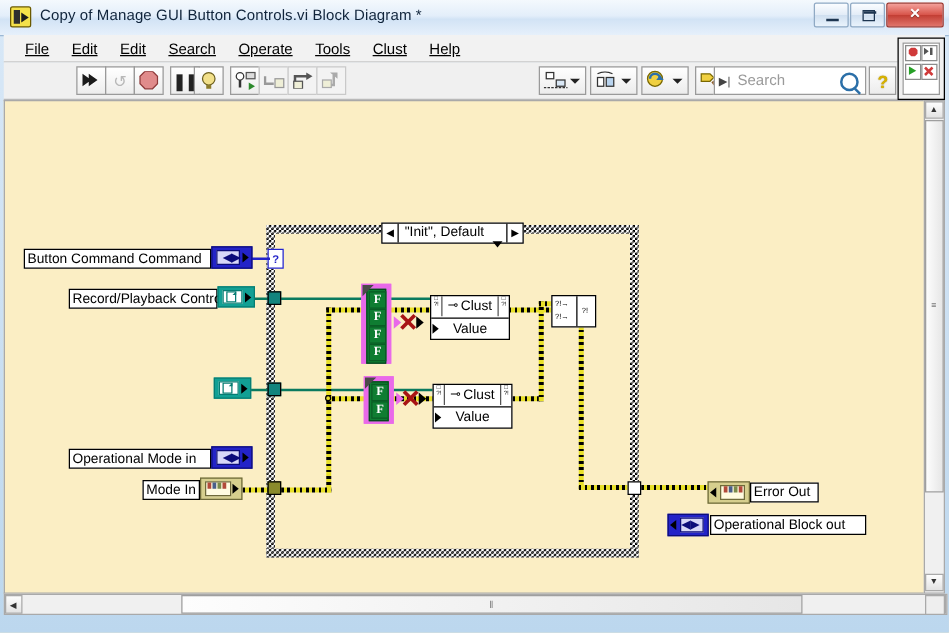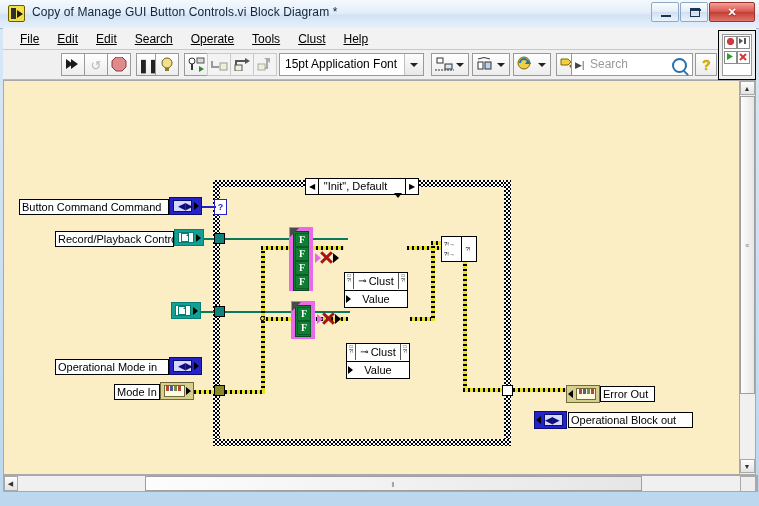--- a/index.html
+++ b/index.html
@@ -244,21 +244,20 @@
     width:14px;height:14px;background:#0f7d32;border:1px solid #0a5c25;
     color:#fff;font-size:10px;font-weight:bold;text-align:center;line-height:12px;box-sizing:border-box;
     font-family:"Liberation Serif", serif;
   }
   .arrcorner{position:absolute;left:-1px;top:-1px;width:0;height:0;border-left:9px solid #4a4a4a;border-bottom:9px solid transparent;}
 
   
   .bundle{
     position:absolute;background:#fff;border:1px solid #000;box-sizing:border-box;
     font-size:11px;
-    margin-top:36px;
   }
   .bundle .row{height:17px;line-height:16px;text-align:center;position:relative;}
   .bundle .row.top{border-bottom:1px solid #000;}
   .bundle .pin{
     position:absolute;width:9px;height:16px;box-sizing:border-box;
     font-size:5px;color:#000;line-height:5px;text-align:center;overflow:hidden;
   }
   .bundle .pin.l{left:0;top:0;border-right:1px solid #555;}
   .bundle .pin.r{right:0;top:0;border-left:1px solid #555;}
   .bundle .bnicon{display:inline-block;position:relative;top:-1px;margin-right:2px;font-size:10px;}
@@ -368,24 +367,20 @@
       </div>
       <div class="tbtn flat sep">
         <svg width="18" height="14" style="position:absolute;left:3px;top:3px;">
             <path d="M2 11 L10 11 L10 3" stroke="#aaa" fill="none" stroke-width="2"></path>
             <polygon points="7,1 13,1 13,6" fill="#aaa"></polygon>
             <rect x="1" y="7" width="7" height="6" fill="#efefd7" stroke="#aaa" stroke-width="1"></rect>
           </svg>
       </div>
     </div>
 
-    <div class="fontsel">
-      <span>15pt Application Font</span>
-      <span class="arrow"></span>
-    </div>
 
     <div class="dropbtn" style="left:428px;width:38px;">
       <svg width="20" height="16" style="position:absolute;left:3px;top:3px;">
           <rect x="2" y="1" width="6" height="5" fill="#fff" stroke="#333"></rect>
           <rect x="10" y="7" width="7" height="5" fill="#d9e7f5" stroke="#333"></rect>
           <path d="M0 13 L19 13" stroke="#333" stroke-dasharray="2,1"></path>
         </svg>
     </div>
     <div class="dropbtn" style="left:469px;width:38px;">
       <svg width="20" height="16" style="position:absolute;left:3px;top:3px;">

